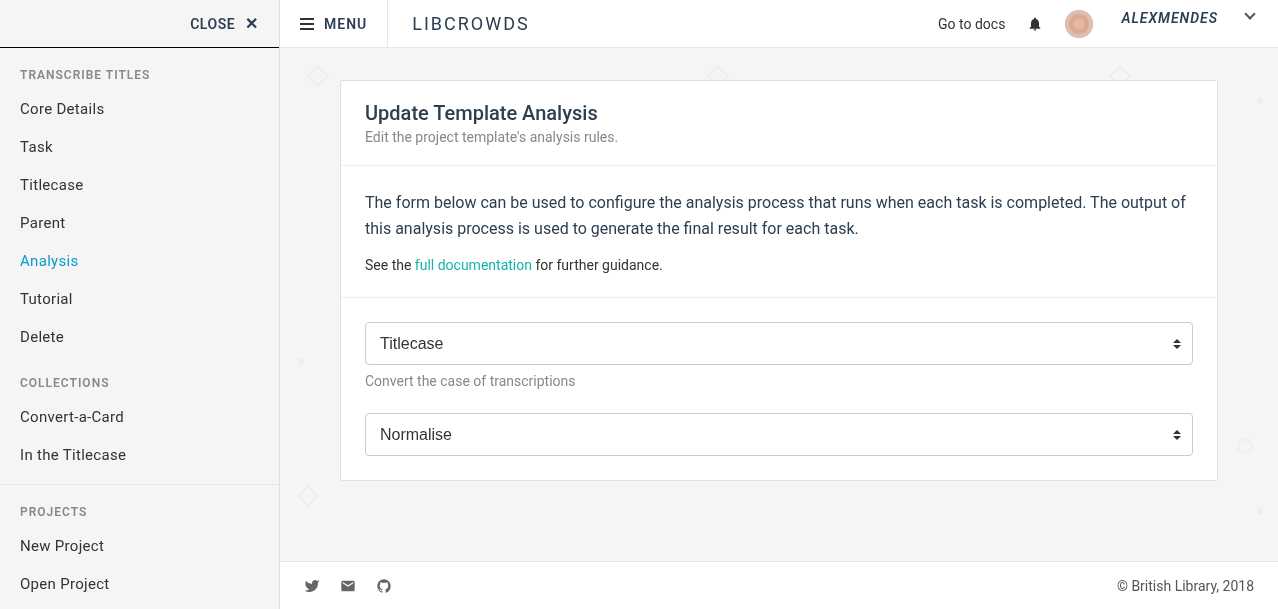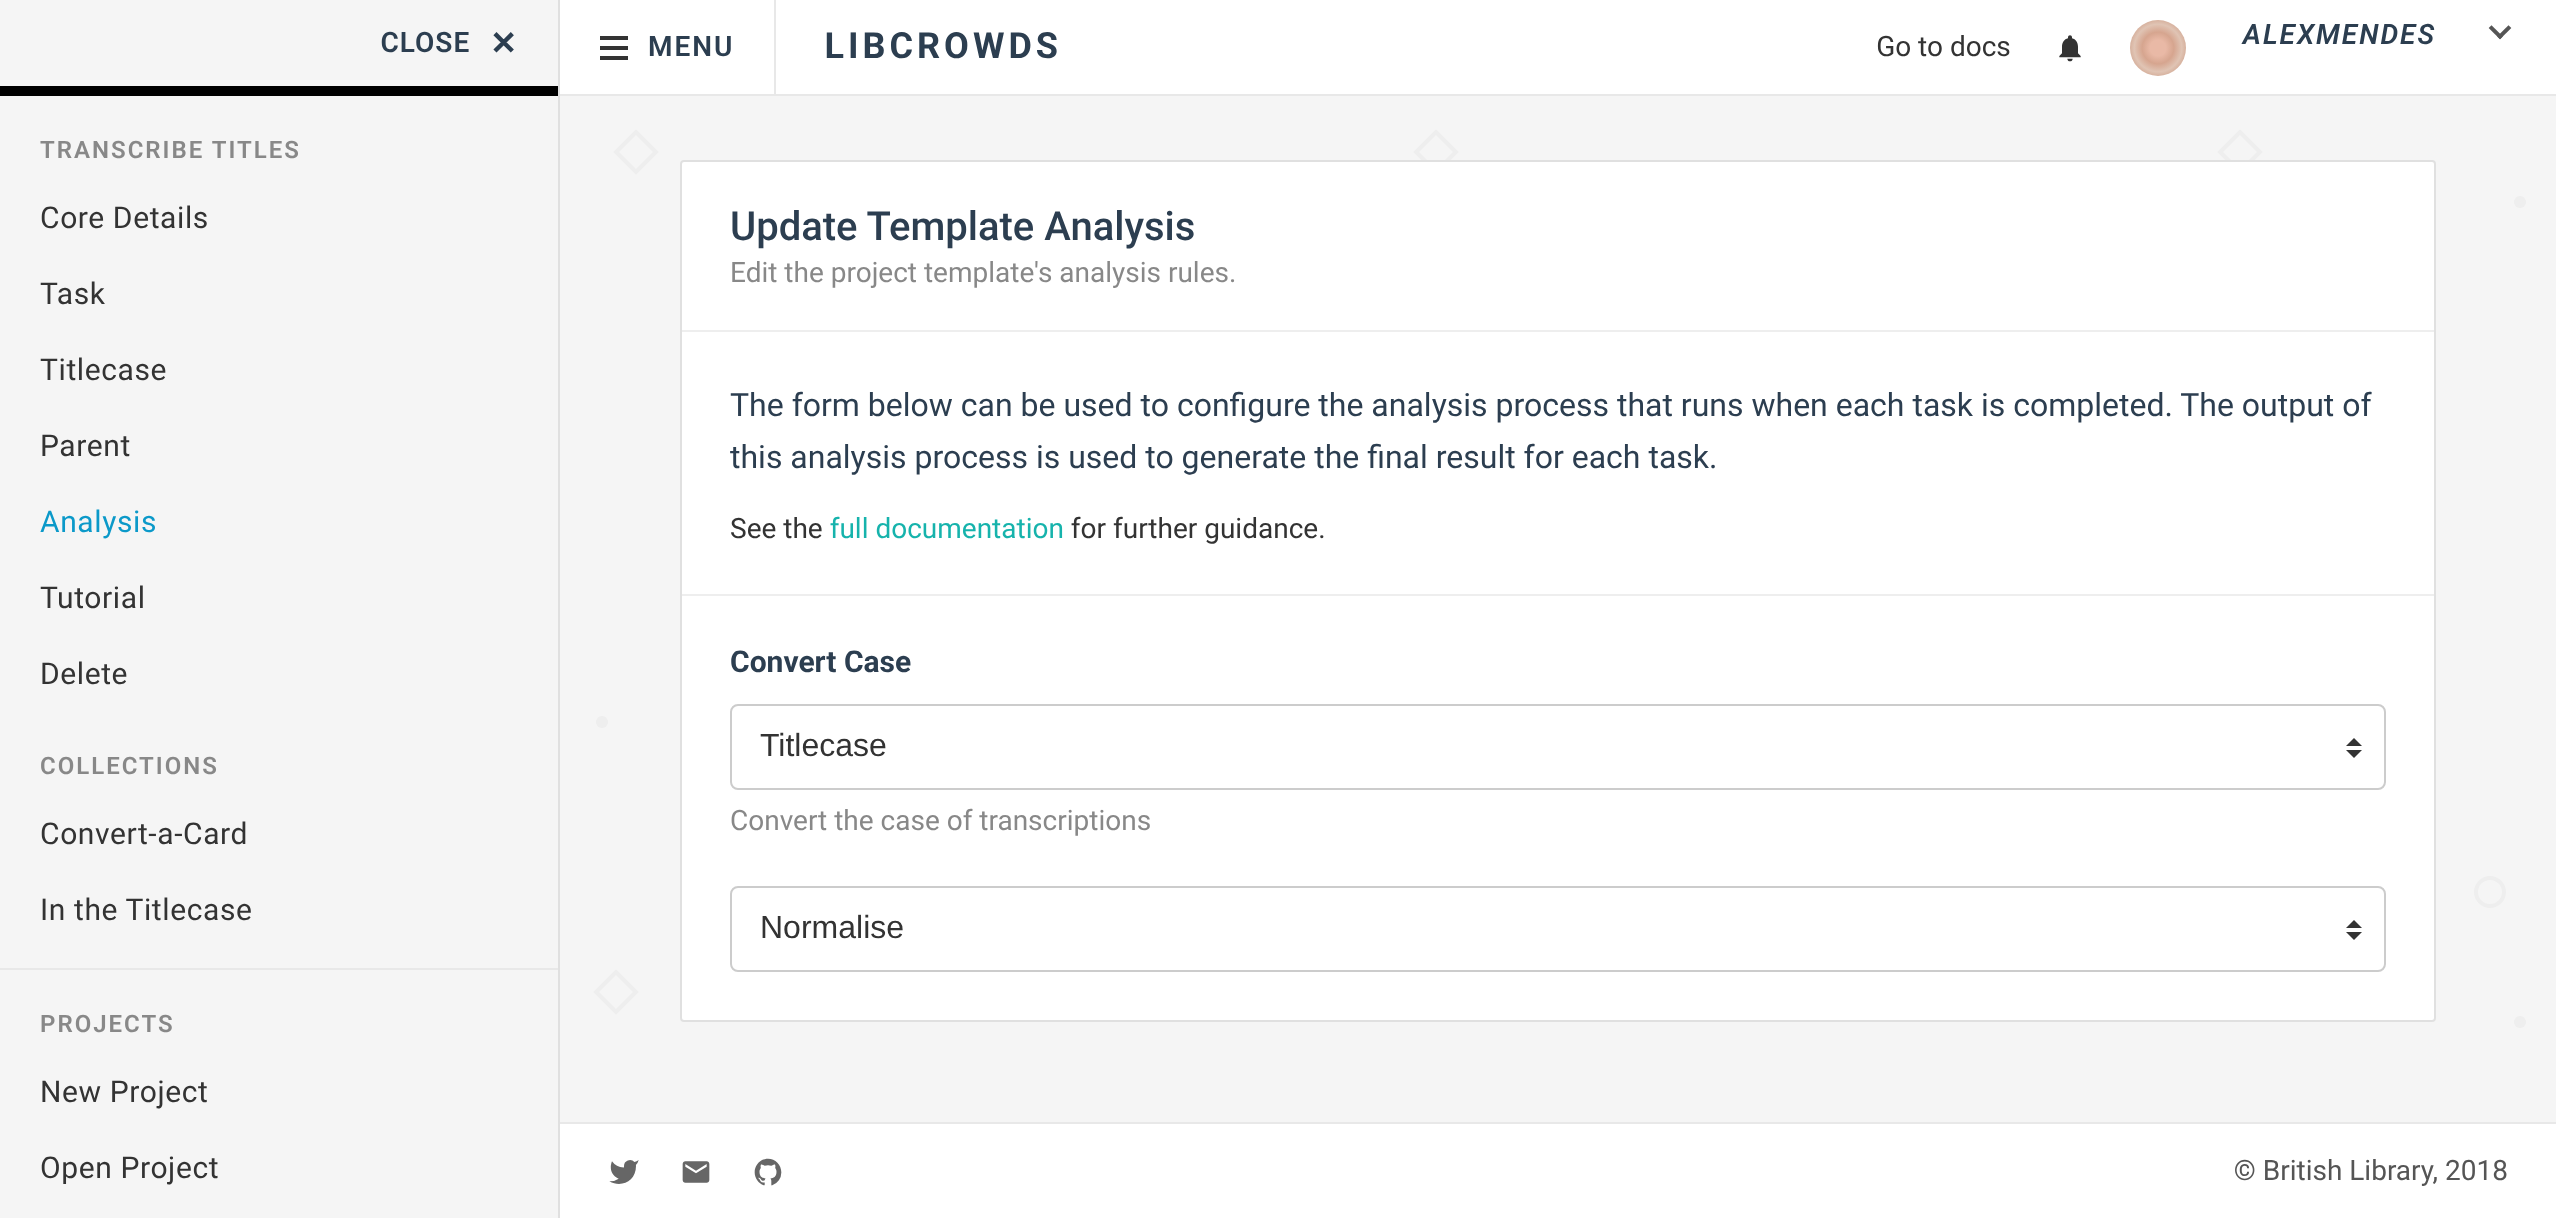--- a/index.html
+++ b/index.html
@@ -17,21 +17,21 @@
       overflow-y: auto;
       position: relative;
     }
     .sidebar::-webkit-scrollbar { width: 8px; }
     .sidebar::-webkit-scrollbar-thumb { background: #ccc; border-radius: 4px; }
     .sidebar-close {
       display: flex;
       justify-content: flex-end;
       align-items: center;
       padding: 16px 20px;
-      border-bottom: 5px solid #000000;
+      border-bottom: 1px solid #000000;
       font-size: 14px;
       font-weight: 600;
       letter-spacing: 0.5px;
       color: #2c3e50;
       cursor: pointer;
       height: 48px;
     }
     .sidebar-close .x { margin-left: 10px; font-size: 16px; font-weight: bold; }
     .sidebar-section-title {
       padding: 20px 20px 8px;
@@ -67,21 +67,21 @@
       font-weight: 600;
       letter-spacing: 1px;
       color: #2c3e50;
       cursor: pointer;
     }
     .hamburger { display: inline-flex; flex-direction: column; margin-right: 10px; }
     .hamburger span { width: 14px; height: 2px; background: #333; margin: 1.5px 0; }
     .brand {
       padding: 0 24px;
       font-size: 18px;
-      font-weight: 700;
+      font-weight: 400;
       letter-spacing: 2px;
       color: #2c3e50;
       text-align: right;
     }
     .topbar-spacer { flex: 1; }
     .topbar-right {
       display: flex;
       align-items: center;
       gap: 22px;
       padding-right: 24px;
@@ -236,21 +236,20 @@
           <div class="card-subtitle">Edit the project template's analysis rules.</div>
         </div>
         <div class="card-body">
           <p class="body-text">The form below can be used to configure the analysis process that runs when each task is completed. The output of this analysis process is used to generate the final result for each task.</p>
           <p class="small-text">
             <span>See the </span><a href="#" class="doc-link">full documentation</a><span> for further guidance.</span>
           </p>
         </div>
         <div class="form-section">
           <div class="form-group">
-            <label class="form-label">Convert Case</label>
             <div class="select-wrap">
               <select class="select">
                 <option>Titlecase</option>
               </select>
               <div class="select-arrows">
                   <span class="up"></span>
                   <span class="down"></span>
                 </div>
             </div>
             <div class="help-text">Convert the case of transcriptions</div>

